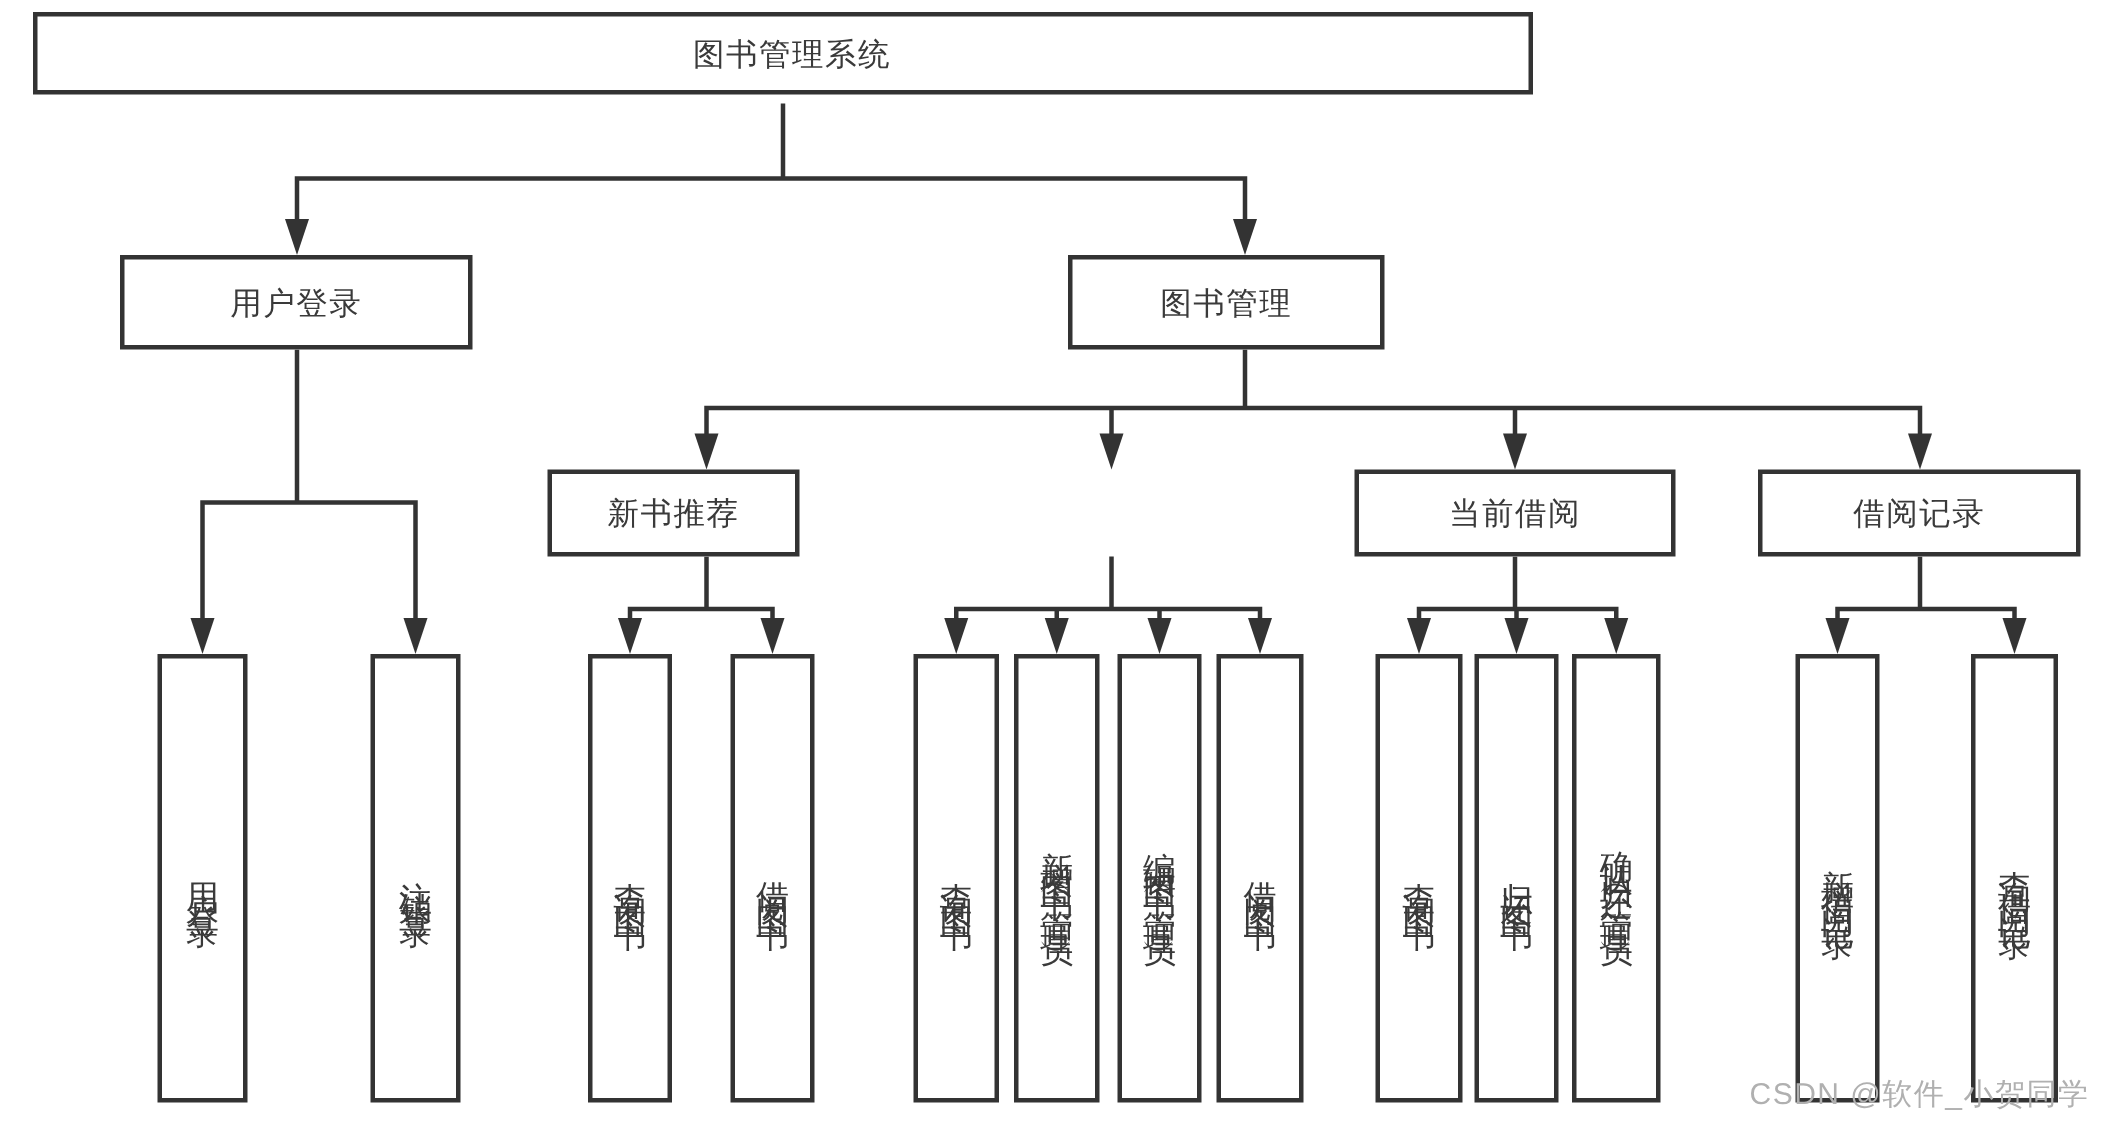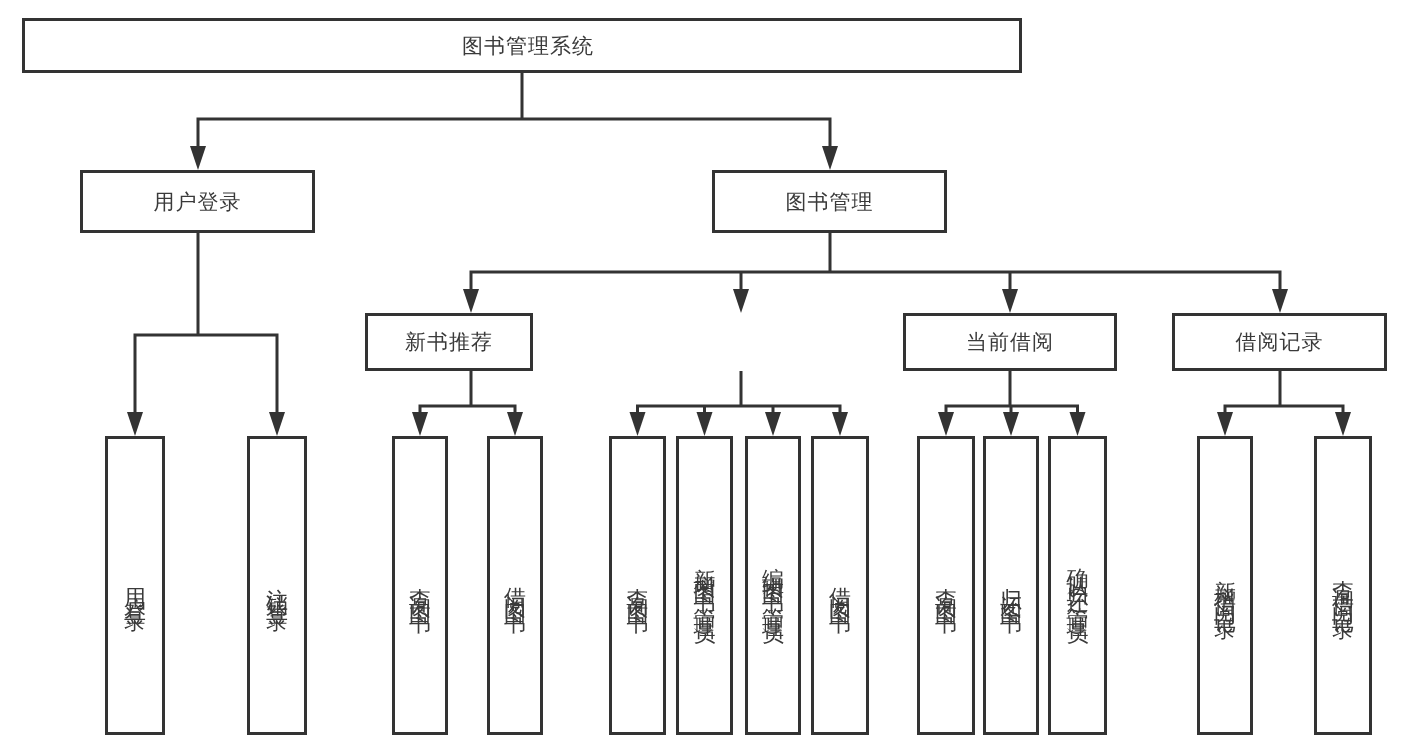--- a/index.html
+++ b/index.html
@@ -80,28 +80,28 @@
     <use href="#ah" x="704.5" y="436"></use>
     <use href="#ah" x="773" y="436"></use>
     <use href="#ah" x="840" y="436"></use>
     <use href="#ah" x="946" y="436"></use>
     <use href="#ah" x="1011" y="436"></use>
     <use href="#ah" x="1077.5" y="436"></use>
     <use href="#ah" x="1225" y="436"></use>
     <use href="#ah" x="1343" y="436"></use>
   </svg>
 
-  <div class="node h" style="left:22px; top:18px; width:1000px; height:55px;padding-left:12px;">
+  <div class="node h" style="left:22px; top:8px; width:1000px; height:55px;padding-left:12px;">
     <span class="lbl">图书管理系统</span>
   </div>
 
   <div class="node h" style="left:80px; top:170px; width:235px; height:63px;">
     <span class="lbl">用户登录</span>
   </div>
-  <div class="node h" style="left:712px; top:170px; width:235px; height:63px;">
+  <div class="node h" style="left:712px; top:170px; width:211px; height:63px;">
     <span class="lbl">图书管理</span>
   </div>
 
   <div class="node h" style="left:365px; top:313px; width:168px; height:58px;">
     <span class="lbl">新书推荐</span>
   </div>
   <div class="node h" style="left:903px; top:313px; width:214px; height:58px;">
     <span class="lbl">当前借阅</span>
   </div>
   <div class="node h" style="left:1172px; top:313px; width:215px; height:58px;">
@@ -145,14 +145,15 @@
     <span class="lbl">确认归还（管理员）</span>
   </div>
 
   <div class="node v" style="left:1197px; top:436px; width:56px; height:299px;">
     <span class="lbl">新增借阅记录</span>
   </div>
   <div class="node v" style="left:1314px; top:436px; width:58px; height:299px;">
     <span class="lbl">查询借阅记录</span>
   </div>
 
+  <div class="watermark">CSDN @软件_小贺同学</div>
 
 </div>
 
 </body></html>

